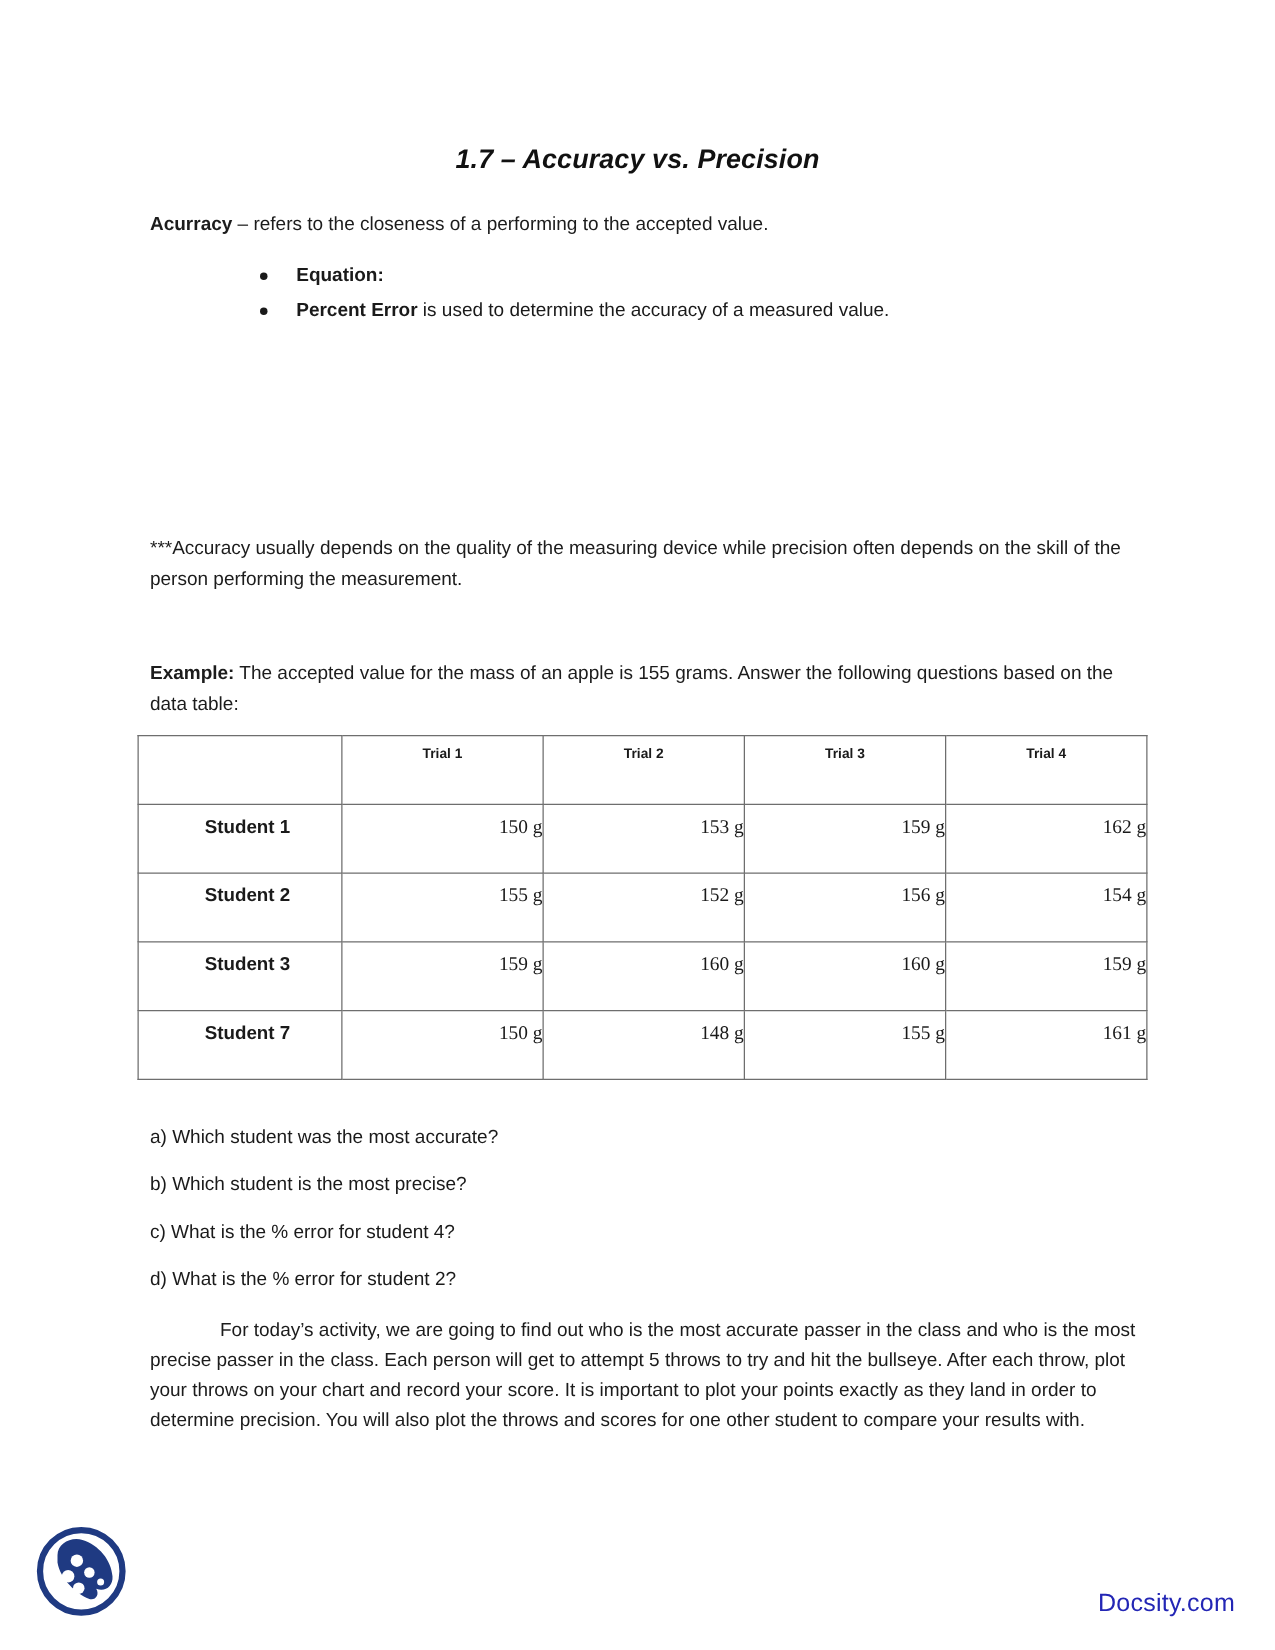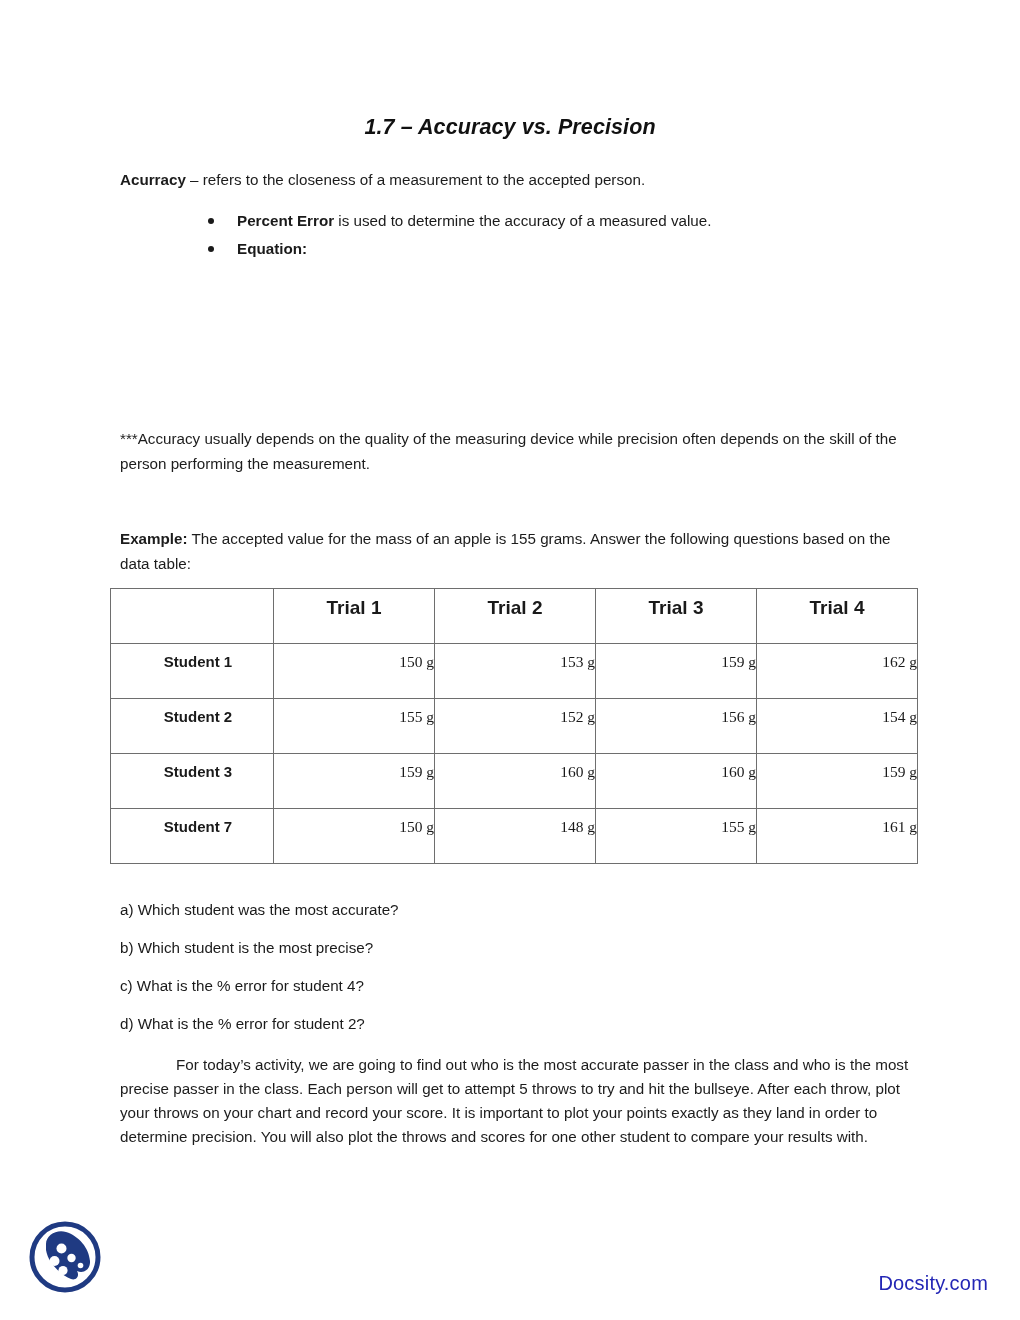--- a/index.html
+++ b/index.html
@@ -92,21 +92,21 @@
   .data-table td, .data-table th {
     border: 1.3px solid #6e6e6e;
     padding: 0;
     vertical-align: top;
   }
   .data-table col.c0 { width: 163px; }
   .data-table col.cx { width: 161px; }
 
   .data-table thead th {
     height: 54px;
-    font-size: 19px;
+    font-size: 11px;
     font-weight: bold;
   }
   .data-table thead th .cellpad {
     padding-top: 8px;
   }
   .data-table tbody td {
     height: 54px;
     padding-left: 12px;
   }
   .data-table tbody td .cellpad {
@@ -168,31 +168,31 @@
   }
 </style>
 </head>
 <body>
 
 <div class="page">
 
   <div class="doc-title">1.7 – Accuracy vs. Precision</div>
 
   <div class="body-text accuracy-line">
-    <span class="bold">Acurracy</span><span> – refers to the closeness of a measurement to the accepted person.</span>
+    <span class="bold">Acurracy</span><span> – refers to the closeness of a performing to the accepted value.</span>
   </div>
 
   <ul class="bullet-list">
     <li>
       <span class="bullet-dot"></span>
-      <span class="bold">Percent Error</span><span> is used to determine the accuracy of a measured value.</span>
+      <span class="bold">Equation:</span><span></span>
     </li>
     <li>
       <span class="bullet-dot"></span>
-      <span class="bold">Equation:</span><span></span>
+      <span class="bold">Percent Error</span><span> is used to determine the accuracy of a measured value.</span>
     </li>
   </ul>
 
 
   <div class="body-text note-line">***Accuracy usually depends on the quality of the measuring device while precision often depends on the skill of the person performing the measurement.</div>
 
   <div class="body-text example-line">
     <span class="bold">Example:</span><span> The accepted value for the mass of an apple is 155 grams.  Answer the following questions based on the data table:</span>
   </div>
 

